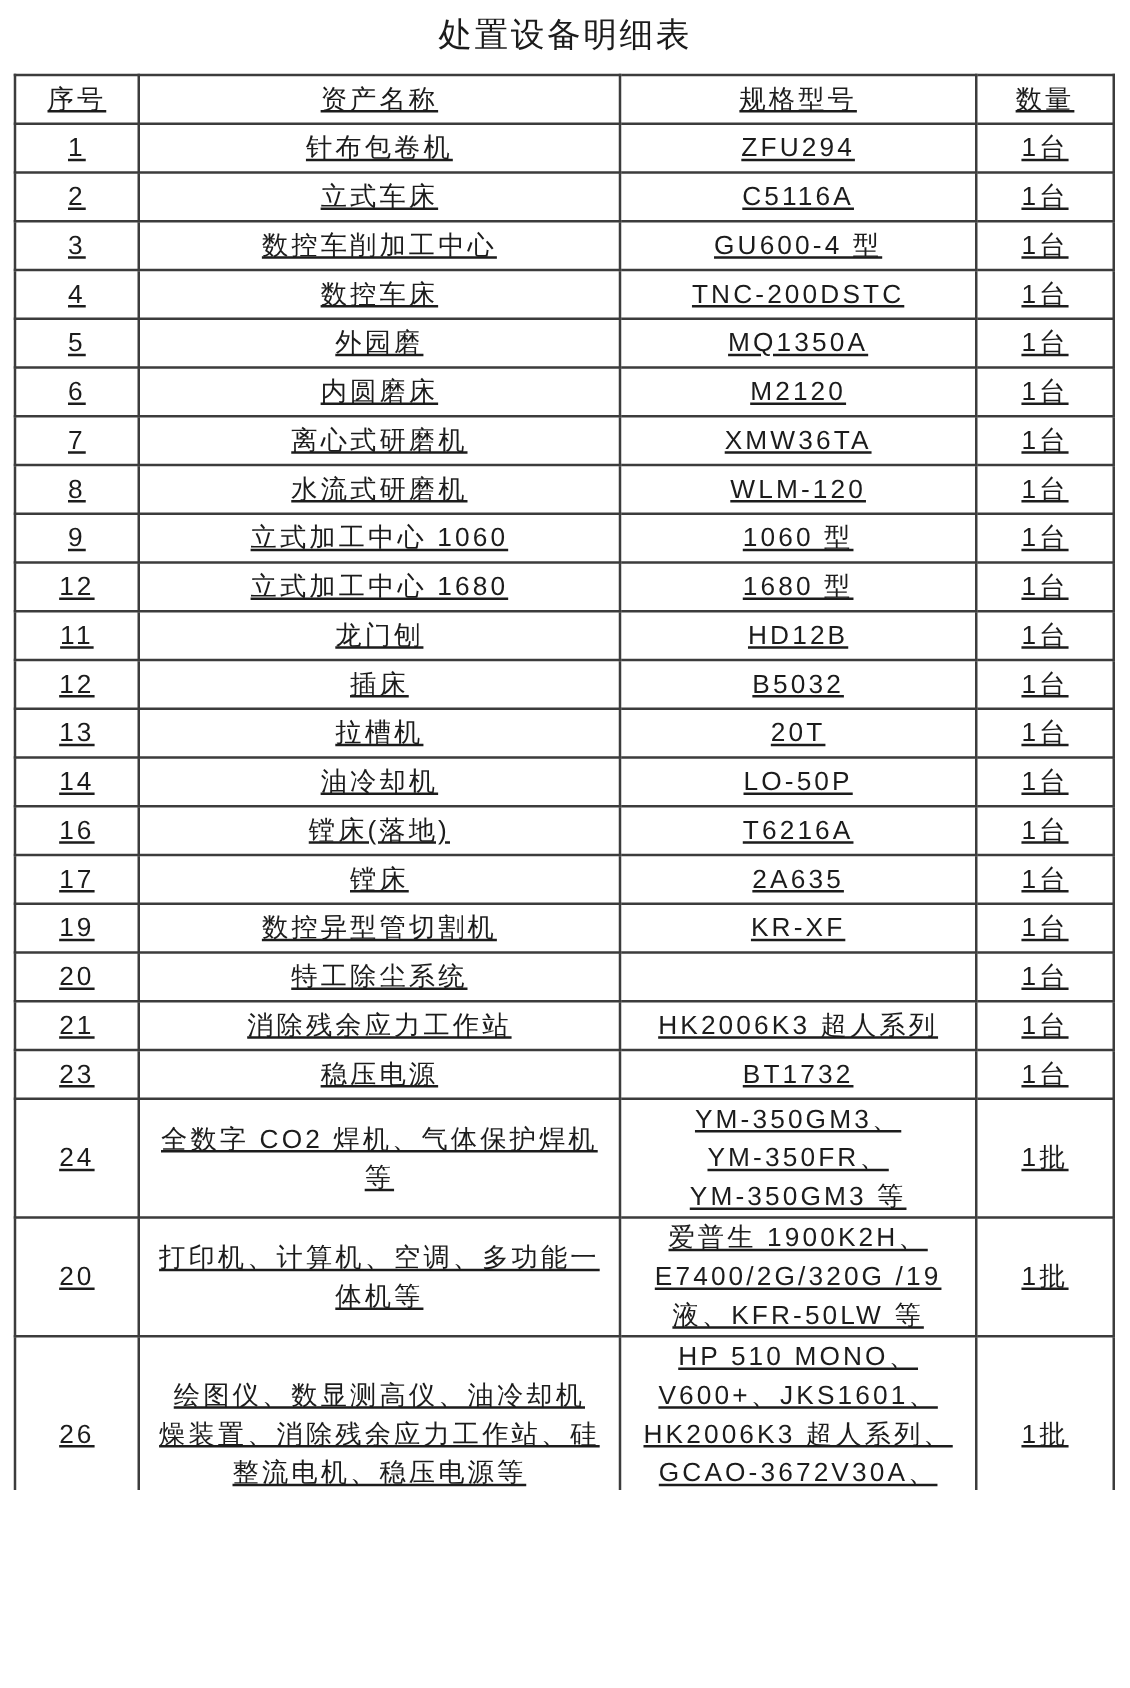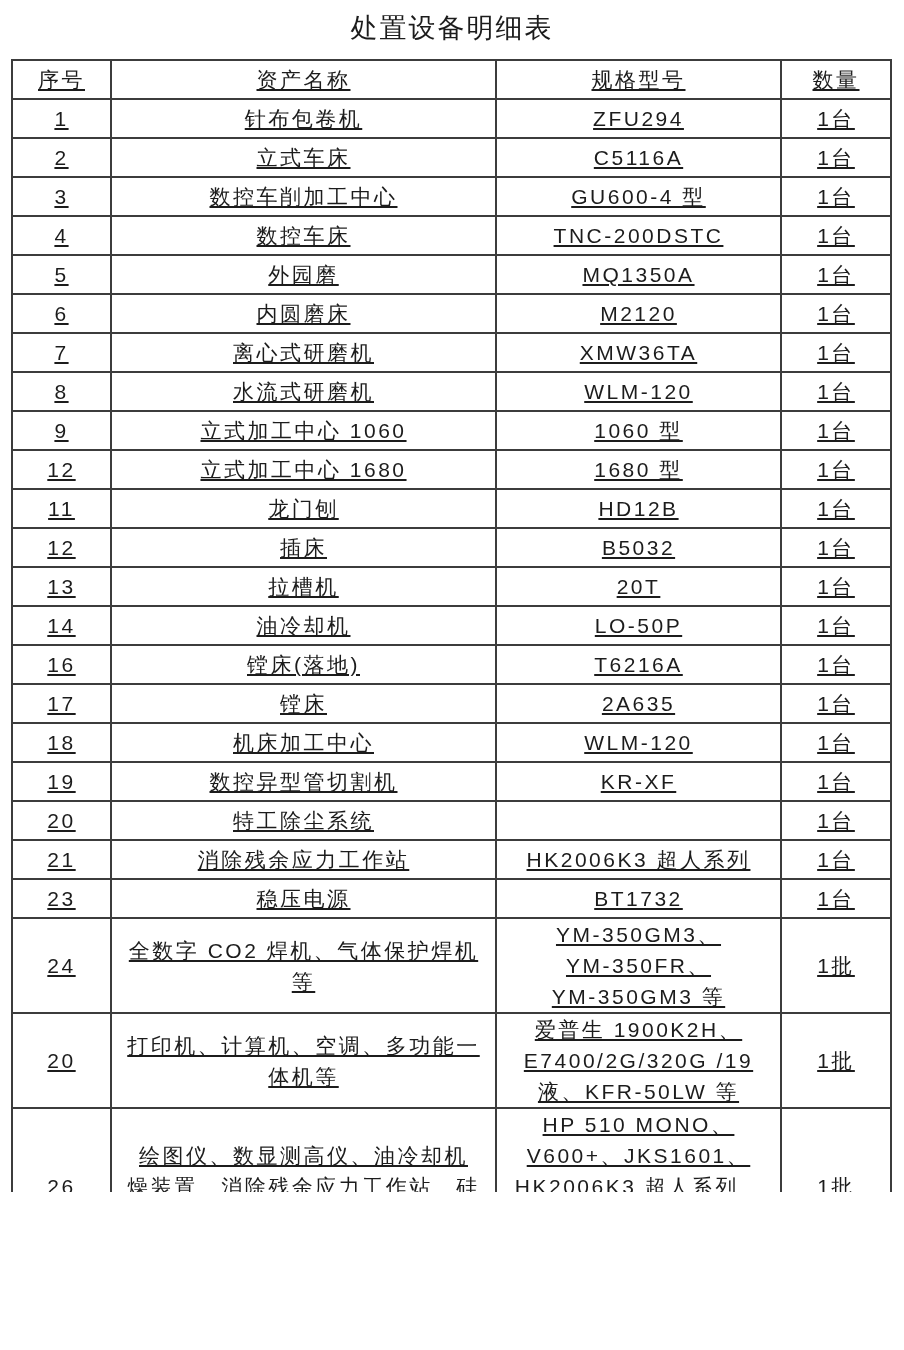--- a/index.html
+++ b/index.html
@@ -187,26 +187,20 @@
     <td class="c-qty">1台</td>
   </tr>
 
   <tr>
     <td class="c-no">17</td>
     <td class="c-name">镗床</td>
     <td class="c-spec">2A635</td>
     <td class="c-qty">1台</td>
   </tr>
 
-  <tr>
-    <td class="c-no">18</td>
-    <td class="c-name">机床加工中心</td>
-    <td class="c-spec">WLM-120</td>
-    <td class="c-qty">1台</td>
-  </tr>
 
   <tr>
     <td class="c-no">19</td>
     <td class="c-name">数控异型管切割机</td>
     <td class="c-spec">KR-XF</td>
     <td class="c-qty">1台</td>
   </tr>
 
   <tr>
     <td class="c-no">20</td>

